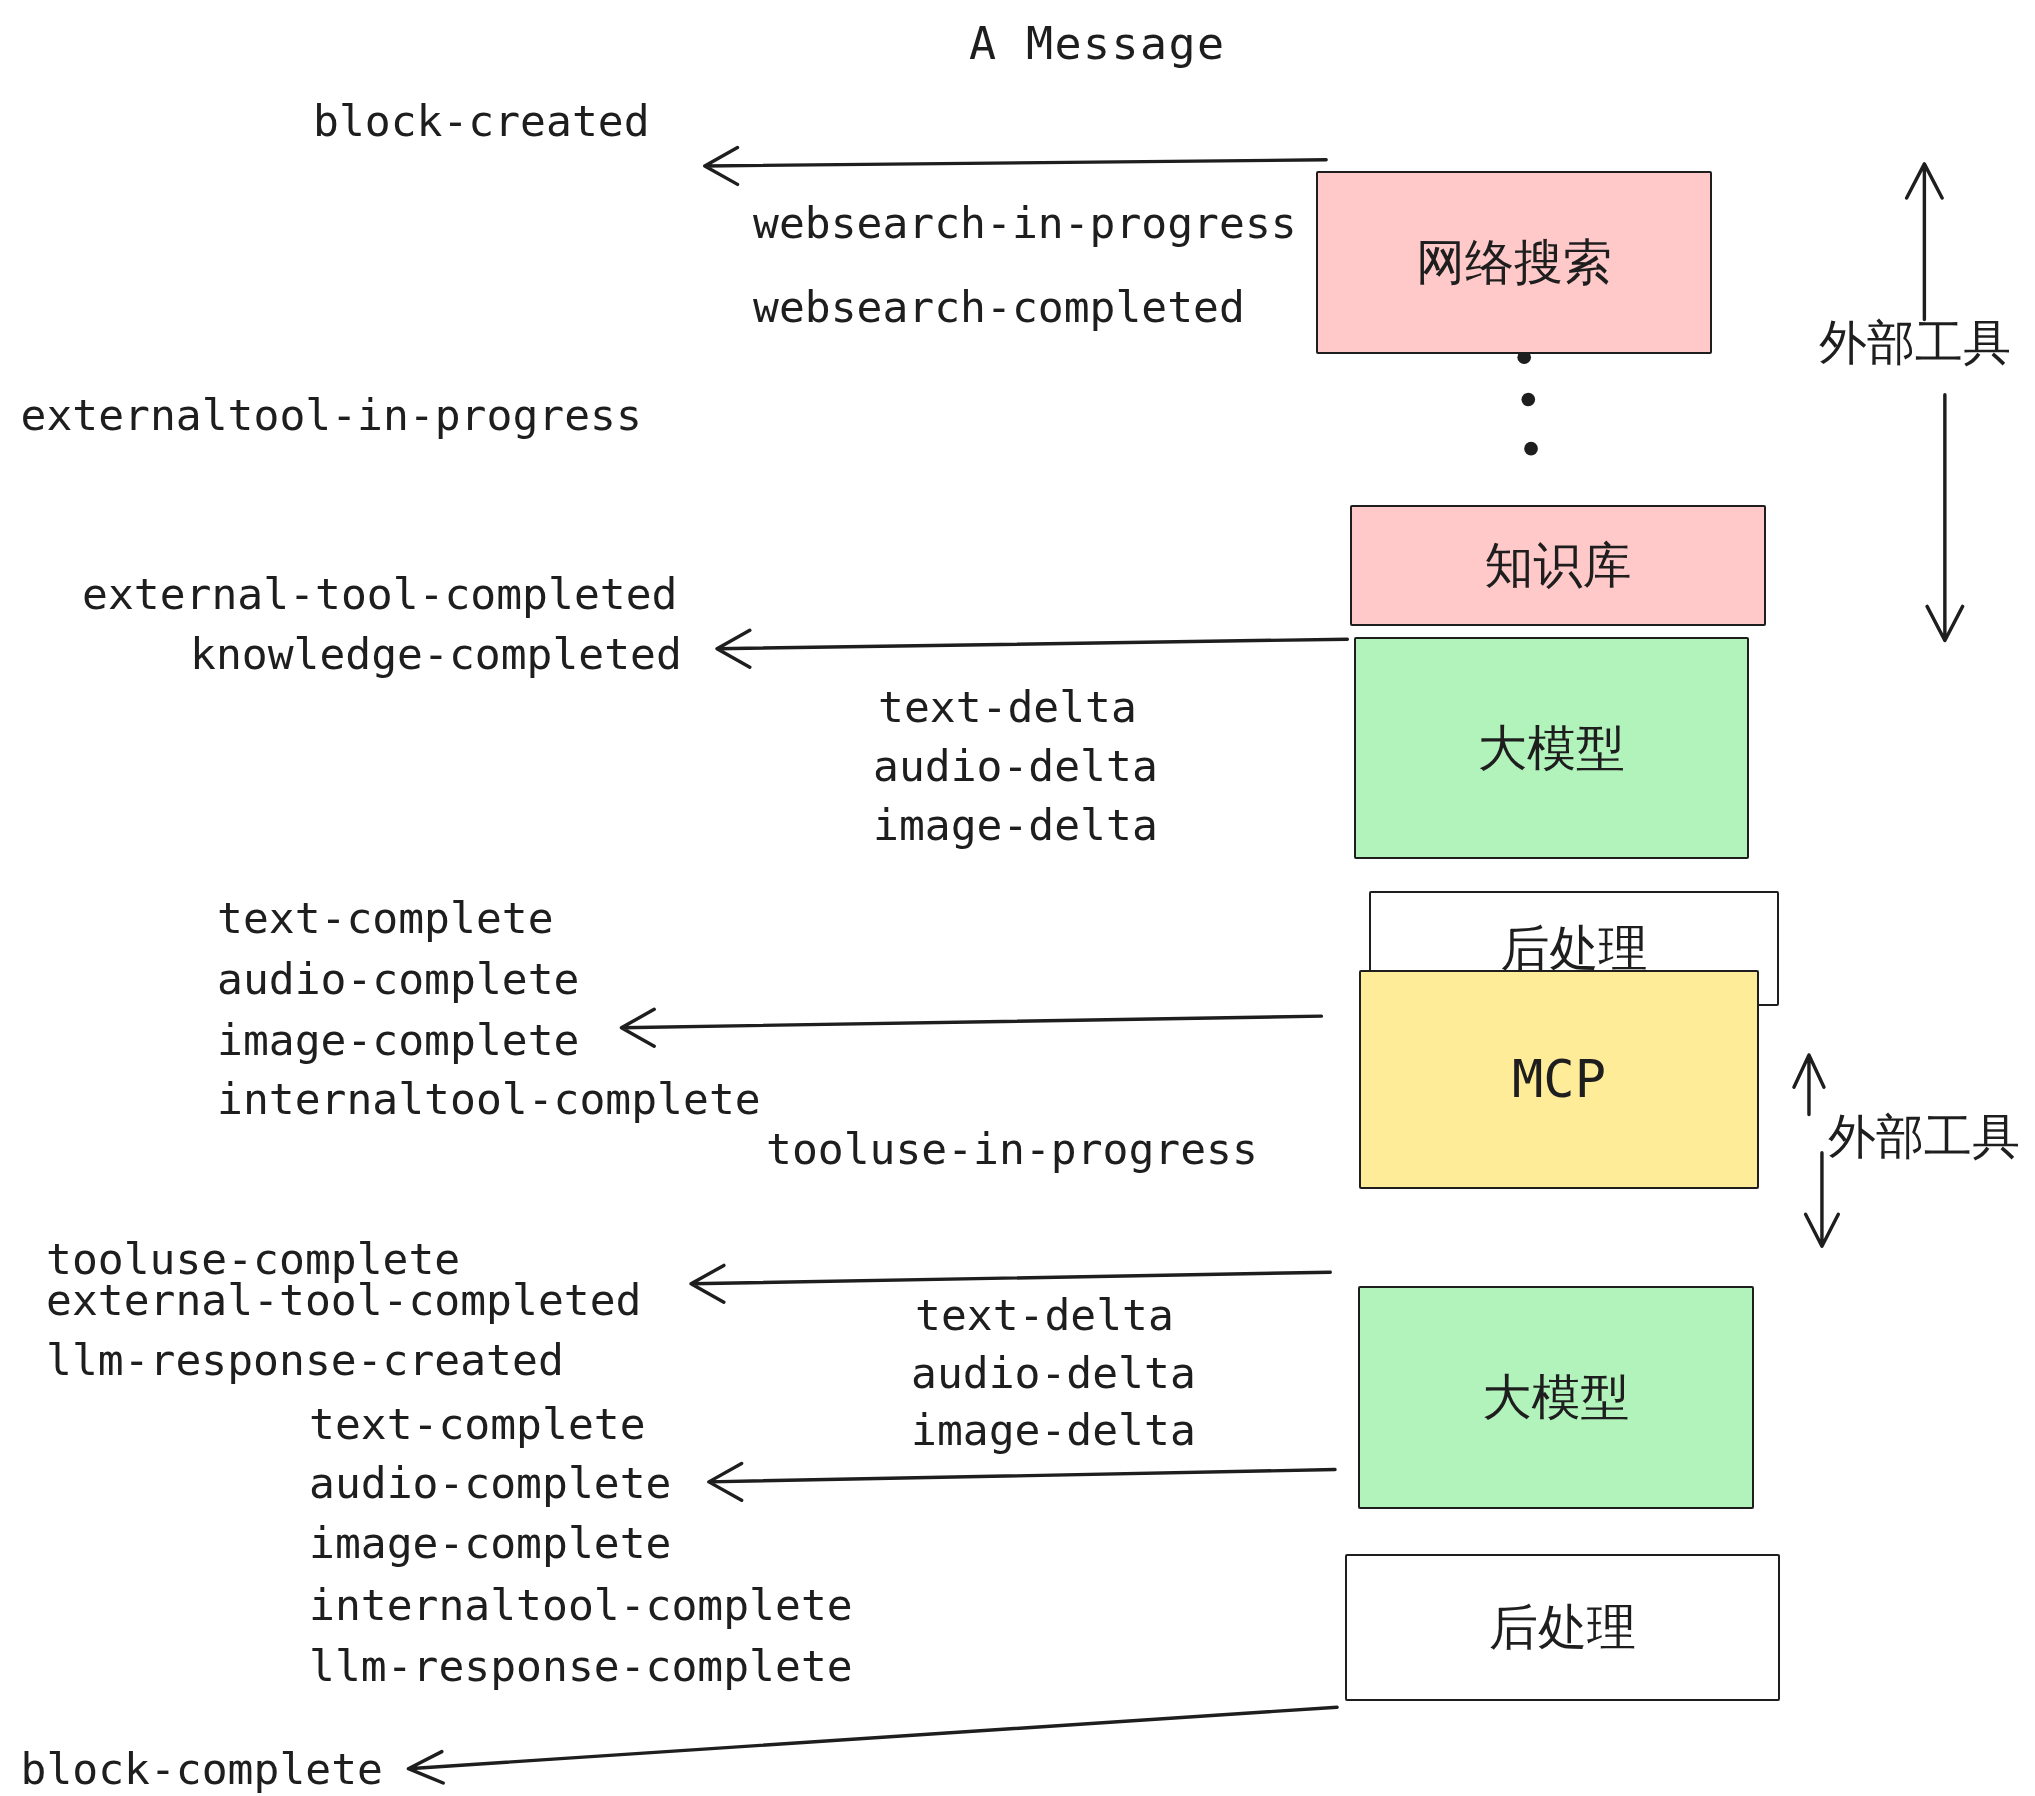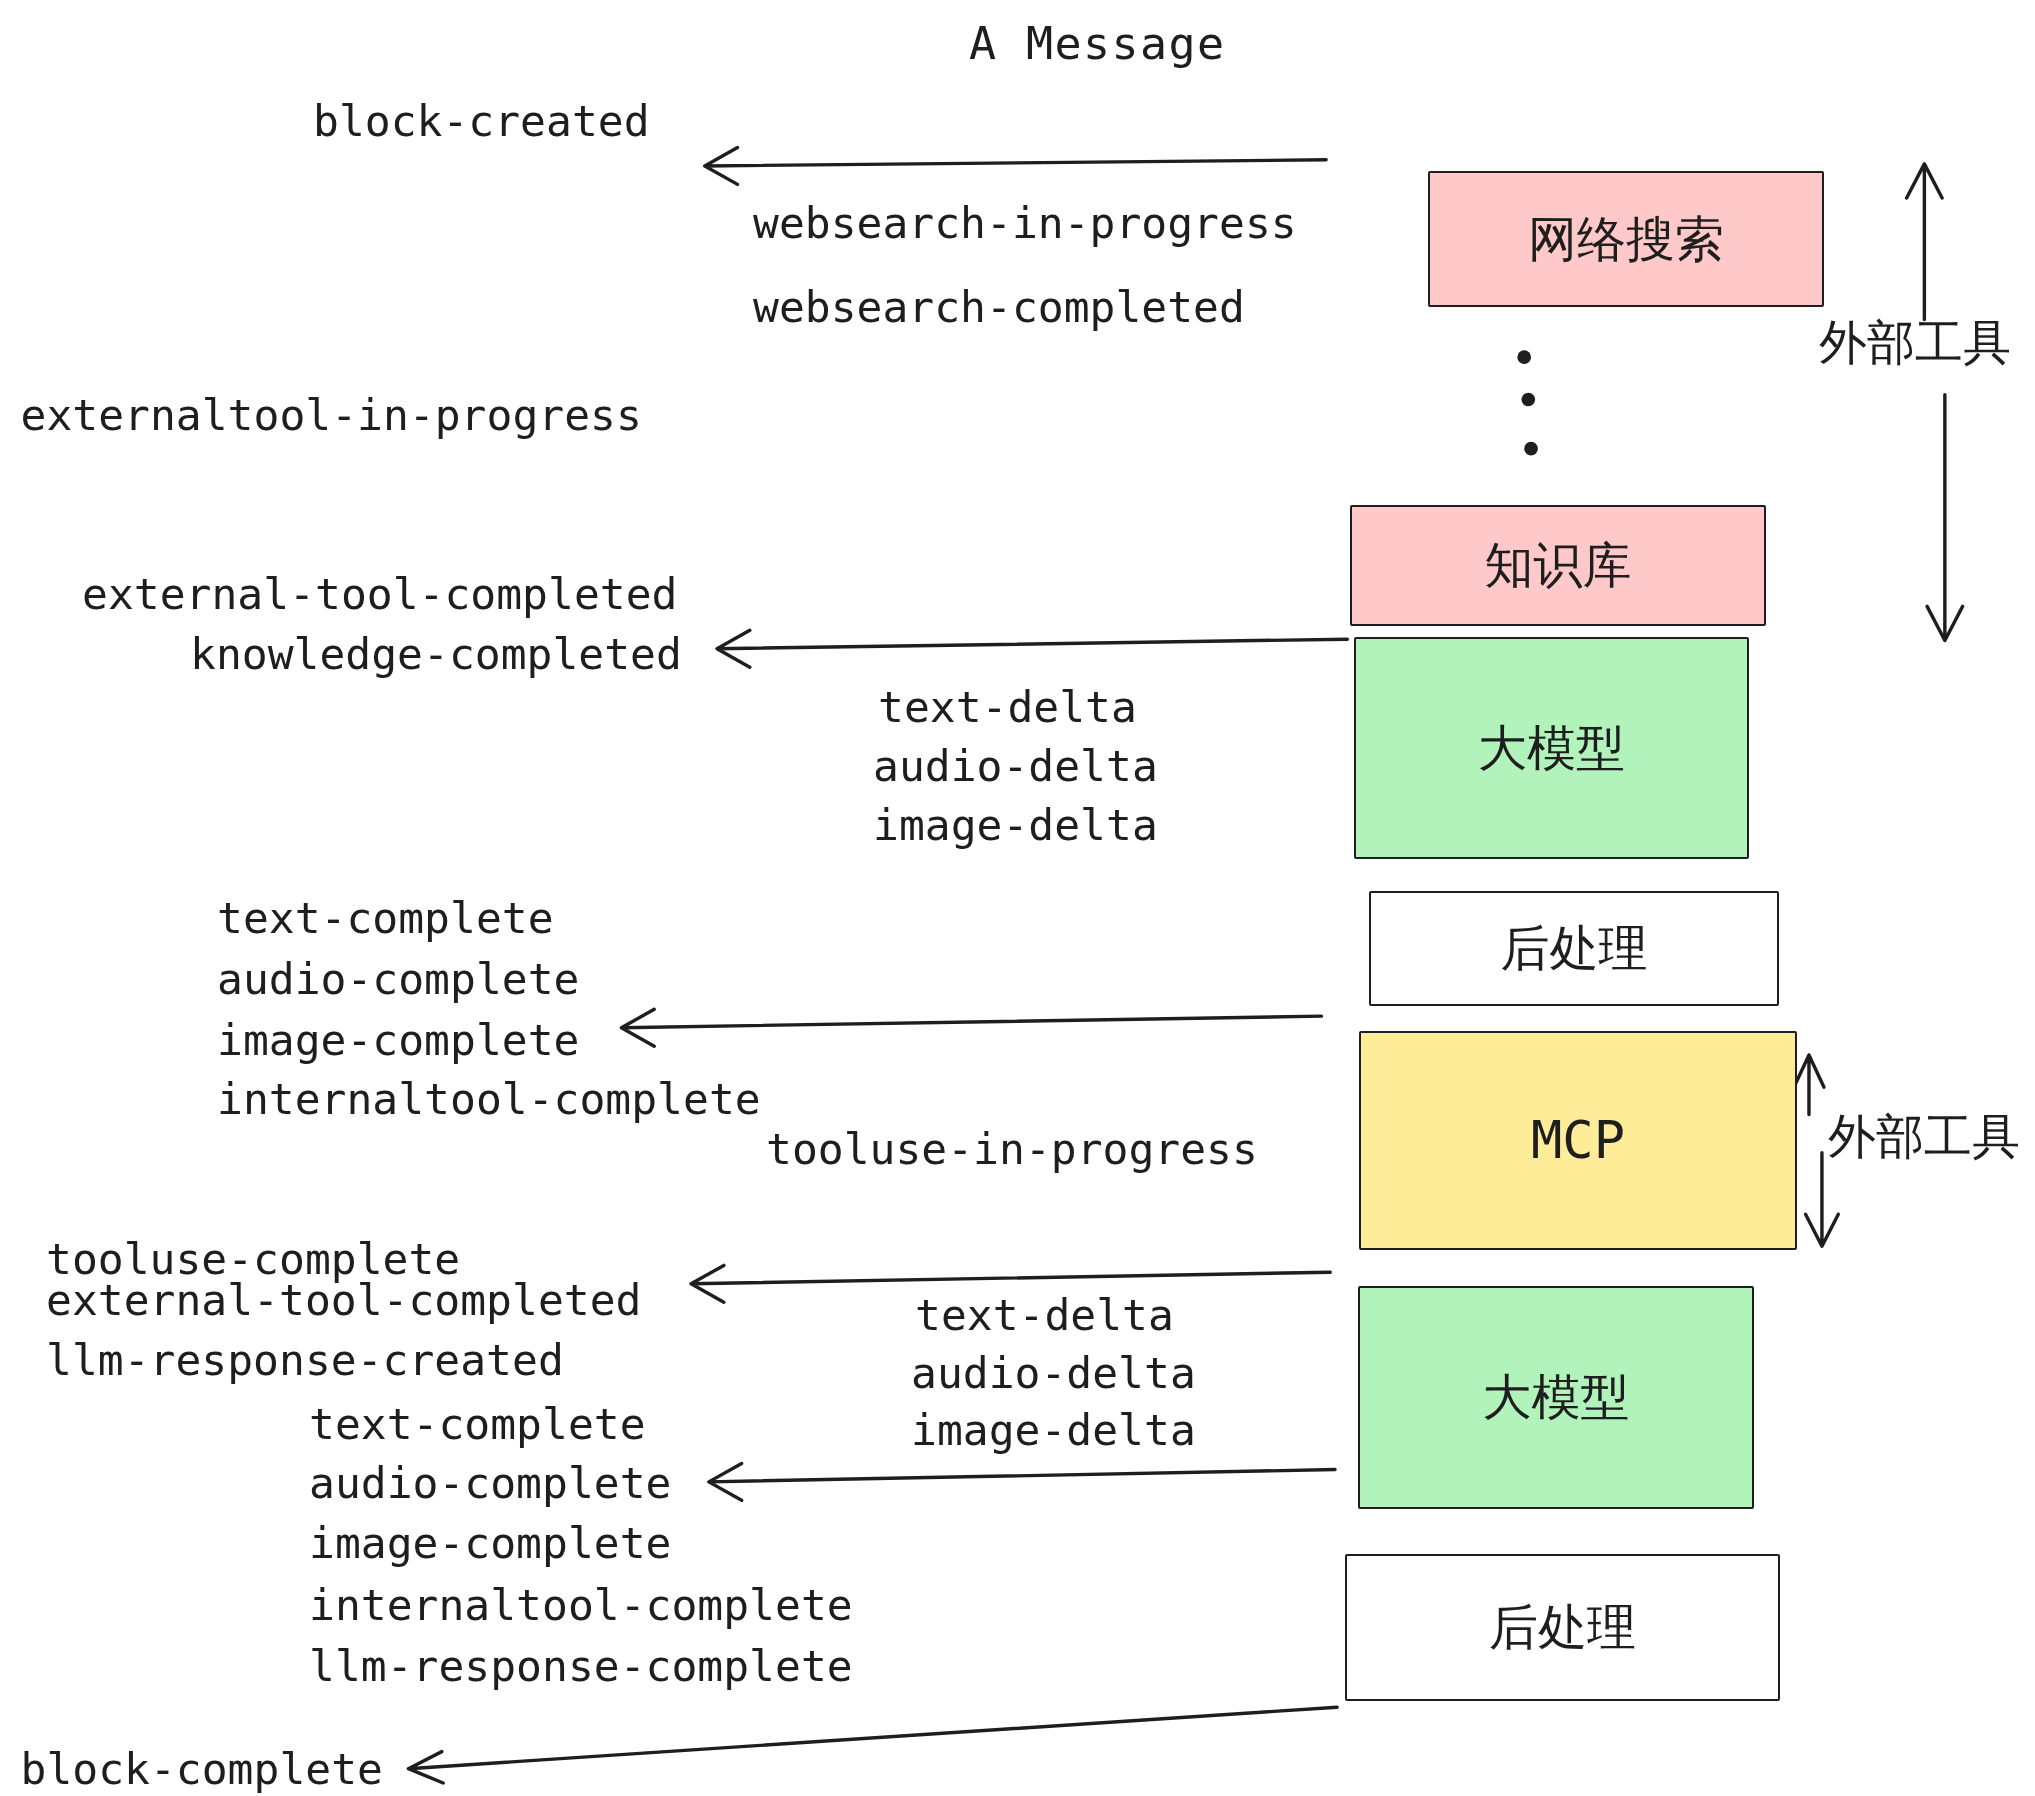--- a/index.html
+++ b/index.html
@@ -77,33 +77,33 @@
     <path d="M2848 578 L2848 938 M2822 888 L2848 938 L2874 888"></path>
     <path d="M2649 1632 L2649 1545 M2627 1592 L2649 1545 L2671 1592"></path>
     <path d="M2668 1688 L2668 1825 M2644 1778 L2668 1825 L2692 1778"></path>
     <circle cx="2232" cy="523" r="10"></circle>
     <circle cx="2238" cy="585" r="10"></circle>
     <circle cx="2242" cy="657" r="10"></circle>
   </svg>
 
   <div class="title" style="left:969px; top:20.5px;">A Message</div>
 
-  <div class="box" style="left:1428px; top:171px; width:396px; height:136px; background:#ffc9c9;">
+  <div class="box" style="left:1316px; top:171px; width:396px; height:183px; background:#ffc9c9;">
     <span class="box-label">网络搜索</span>
   </div>
   <div class="box" style="left:1350px; top:505px; width:416px; height:121px; background:#ffc9c9;">
     <span class="box-label">知识库</span>
   </div>
   <div class="box" style="left:1354px; top:637px; width:395px; height:222px; background:#b2f2bb;">
     <span class="box-label">大模型</span>
   </div>
   <div class="box" style="left:1369px; top:891px; width:410px; height:115px; background:#ffffff;">
     <span class="box-label">后处理</span>
   </div>
-  <div class="box" style="left:1359px; top:1031px; width:438px; height:219px; background:#ffec99;">
+  <div class="box" style="left:1359px; top:970px; width:400px; height:219px; background:#ffec99;">
     <span class="box-label mono">MCP</span>
   </div>
   <div class="box" style="left:1358px; top:1286px; width:396px; height:223px; background:#b2f2bb;">
     <span class="box-label">大模型</span>
   </div>
   <div class="box" style="left:1345px; top:1554px; width:435px; height:147px; background:#ffffff;">
     <span class="box-label">后处理</span>
   </div>
 
   <div class="annot" style="left:1819px; top:317px;">外部工具</div>

